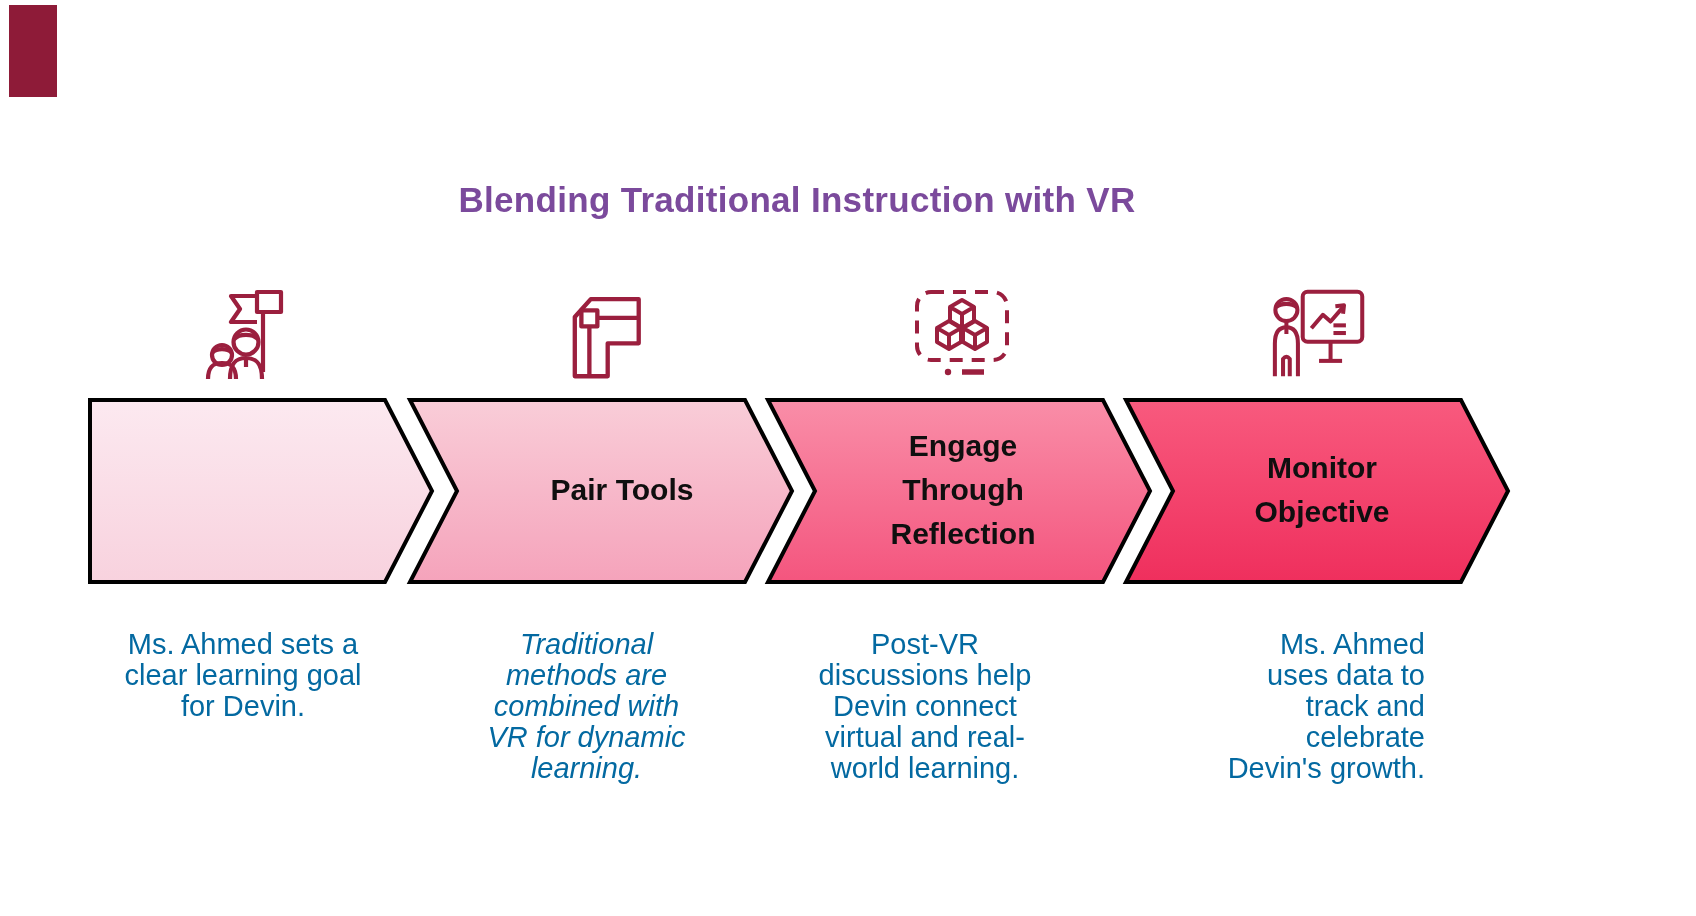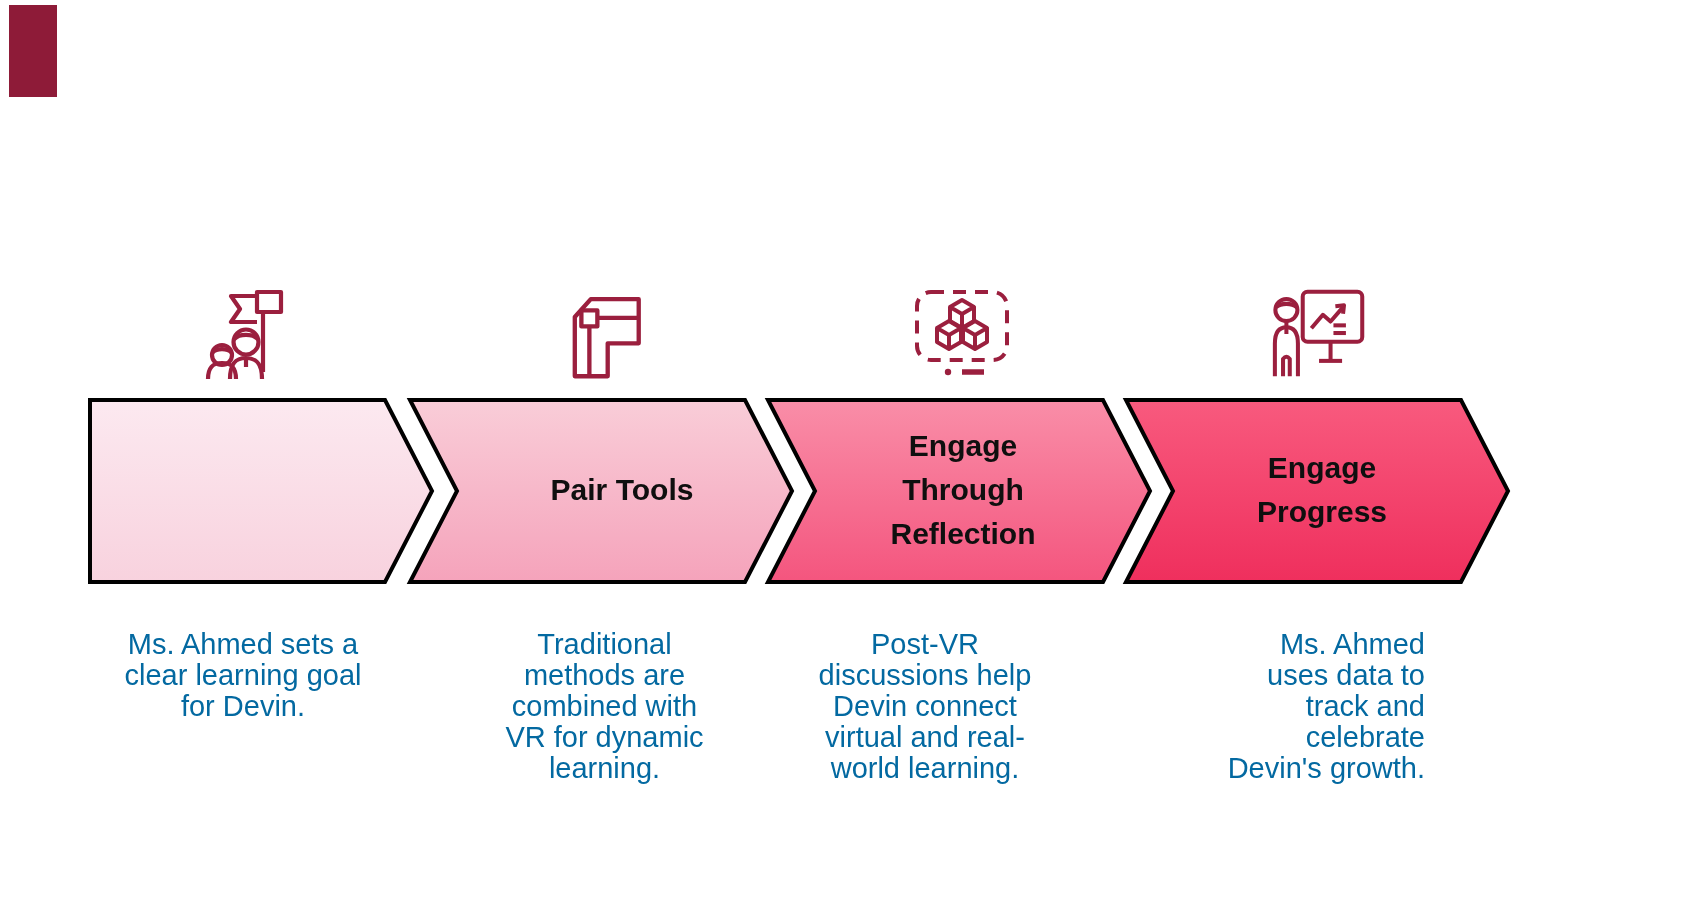--- a/index.html
+++ b/index.html
@@ -20,33 +20,34 @@
   }
   .lbl1{left:135px;width:220px;}
   .lbl2{left:492px;width:260px;}
   .lbl3{left:858px;width:210px;}
   .lbl4{left:1207px;width:230px;}
   .step-desc{
     position:absolute;top:629px;text-align:center;font-size:29px;line-height:31px;
     color:#0369a1;font-weight:400;
   }
   .dsc1{left:123px;width:240px;}
-  .dsc2{left:492px;width:225px;}
+  .dsc2{left:474px;width:225px;font-style:italic;}
   .dsc3{left:800px;width:250px;}
   .dsc4{left:1215px;width:210px;text-align:right;}
 </style>
 </head>
 <body>
 
 <div class="stage">
 
   <svg class="corner-marker" viewBox="0 0 48 92">
     <rect x="0" y="0" width="48" height="92" fill="#8e1b38"></rect>
   </svg>
 
+  <div class="title">Blending Traditional Instruction with VR</div>
 
   <svg class="icon" style="left:197px;top:286px" width="100" height="100" viewBox="0 0 100 100">
     <g fill="none" stroke-width="4.2" stroke-linejoin="round" stroke="#9b1f3e">
       <rect x="60" y="6" width="24" height="20"></rect>
       <path d="M66,26 V86"></path>
       <path d="M60,10 L34,10 L43,23 L34,36 L60,36"></path>
       <circle cx="49" cy="56" r="12.5"></circle>
       <path d="M37.5,53 C42,47.5 56,47.5 60.5,53"></path>
       <path d="M33,93 C33,77 39,72 49,72 C59,72 65,77 65,93"></path>
       <path d="M49,73 V81"></path>
@@ -119,20 +120,20 @@
       </linearGradient>
     </defs>
     <polygon fill="url(#g1)" stroke-width="4" points="90,4 385,4 432,95 385,186 90,186" stroke="#000000"></polygon>
     <polygon fill="url(#g2)" stroke-width="4" points="410,4 745,4 792,95 745,186 410,186 457,95" stroke="#000000"></polygon>
     <polygon fill="url(#g3)" stroke-width="4" points="768,4 1103,4 1150,95 1103,186 768,186 815,95" stroke="#000000"></polygon>
     <polygon fill="url(#g4)" stroke-width="4" points="1126,4 1461,4 1508,95 1461,186 1126,186 1173,95" stroke="#000000"></polygon>
   </svg>
 
   <div class="step-label lbl2">Pair Tools</div>
   <div class="step-label lbl3">Engage Through Reflection</div>
-  <div class="step-label lbl4">Engage Progress</div>
+  <div class="step-label lbl4">Monitor Objective</div>
 
   <div class="step-desc dsc1">Ms. Ahmed sets a clear learning goal for Devin.</div>
   <div class="step-desc dsc2">Traditional methods are combined with VR for dynamic learning.</div>
   <div class="step-desc dsc3">Post-VR discussions help Devin connect virtual and real-world learning.</div>
   <div class="step-desc dsc4">Ms. Ahmed uses data to track and celebrate Devin's growth.</div>
 
 </div>
 
 </body></html>

